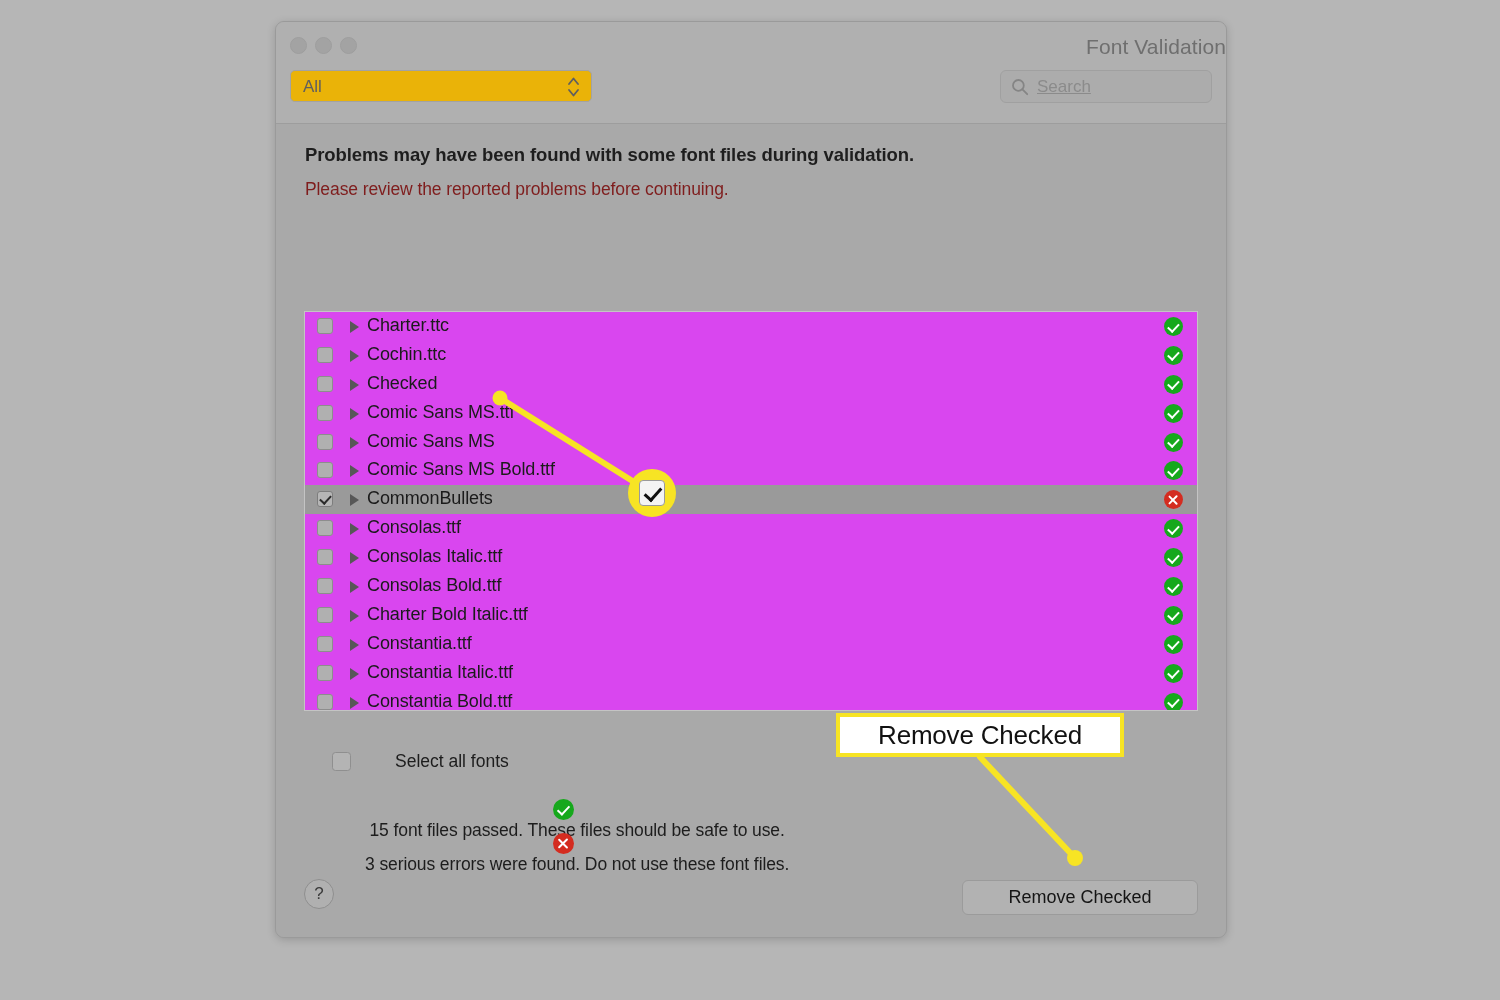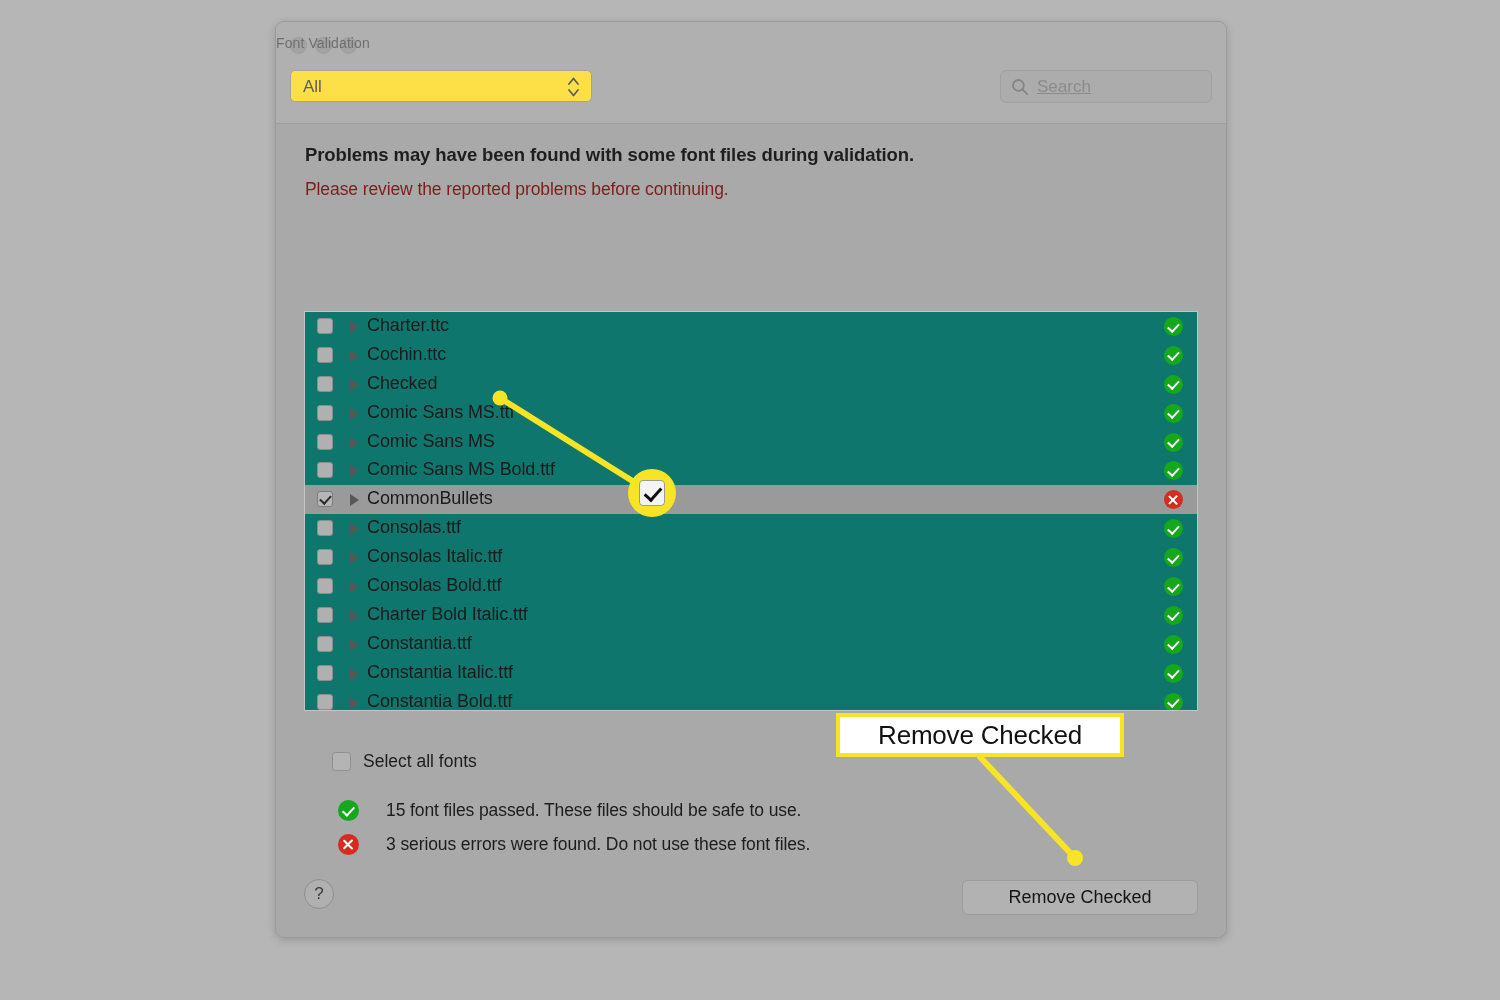--- a/index.html
+++ b/index.html
@@ -39,38 +39,38 @@
   }
   .light {
     width: 15px; height: 15px;
     border-radius: 50%;
     background: #a3a3a3;
     border: 1px solid #9e9e9e;
   }
   .win-title {
     position: absolute;
     left: 0; right: 0; top: 13px;
-    text-align: left;
-    font-size: 14px;
+    text-align: right;
+    font-size: 21px;
     color: #6f6f6f;
     letter-spacing: 0.1px;
   }
 
   
   .toolbar {
     position: relative;
     height: 55px;
     background: #b0b0b0;
     border-bottom: 1px solid #9d9d9d;
   }
   .filter-select {
     position: absolute;
     left: 14px; top: 2px;
     width: 302px; height: 32px;
-    background: #fde047;
+    background: #eab308;
     border: 1px solid #a2a2a2;
     border-radius: 5px;
     box-sizing: border-box;
   }
   .filter-select .val {
     position: absolute;
     left: 12px; top: 6px;
     font-size: 17px; color: #5f5f5f;
   }
   .stepper {
@@ -114,21 +114,21 @@
     font-size: 17.5px; color: #7f1d1d;
     letter-spacing: -0.1px;
   }
 
   
   .list-wrap {
     position: absolute;
     left: 28px; top: 187px;
     width: 894px; height: 400px;
     border: 1px solid #c4c4c4;
-    background: #0f766e;
+    background: #d946ef;
     overflow: hidden;
     box-sizing: border-box;
   }
   .row {
     position: relative;
     height: 28.9px;
     display: flex;
     align-items: center;
   }
   .row.selected { background: #9a9a9a; }
@@ -195,40 +195,41 @@
     background: #fff;
     border-radius: 1px;
   }
   .badge.err::before { transform: rotate(45deg); }
   .badge.err::after  { transform: rotate(-45deg); }
 
   
   .select-all {
     position: absolute;
     left: 56px; top: 627px;
-    display: flex; align-items: center;
+    display: flex; align-items: center; gap: 32px;
   }
   .select-all .box {
     width: 19px; height: 19px;
     border: 1px solid #8f8f8f;
     border-radius: 3.5px;
     background: #b4b4b4;
     box-sizing: border-box;
   }
   .select-all .lbl {
     margin-left: 12px;
     font-size: 17.5px; color: #1d1d1d;
   }
 
   
   .summary { position: absolute; left: 62px; top: 675px; }
   .sum-row {
     display: flex; align-items: center;
     margin-bottom: 12px;
     height: 22px;
+    flex-direction: column;
   }
   .sum-row .ico { width: 21px; height: 21px; }
   .sum-row .ico .badge { width: 21px; height: 21px; }
   .sum-row .ico .badge.ok::after { left: 6.8px; top: 4px; width: 5px; height: 10px; }
   .sum-row .ico .badge.err::before,
   .sum-row .ico .badge.err::after { left: 9.2px; top: 4px; height: 13px; }
   .sum-row .txt {
     margin-left: 27px;
     font-size: 17.5px; color: #1d1d1d;
     letter-spacing: -0.1px;

